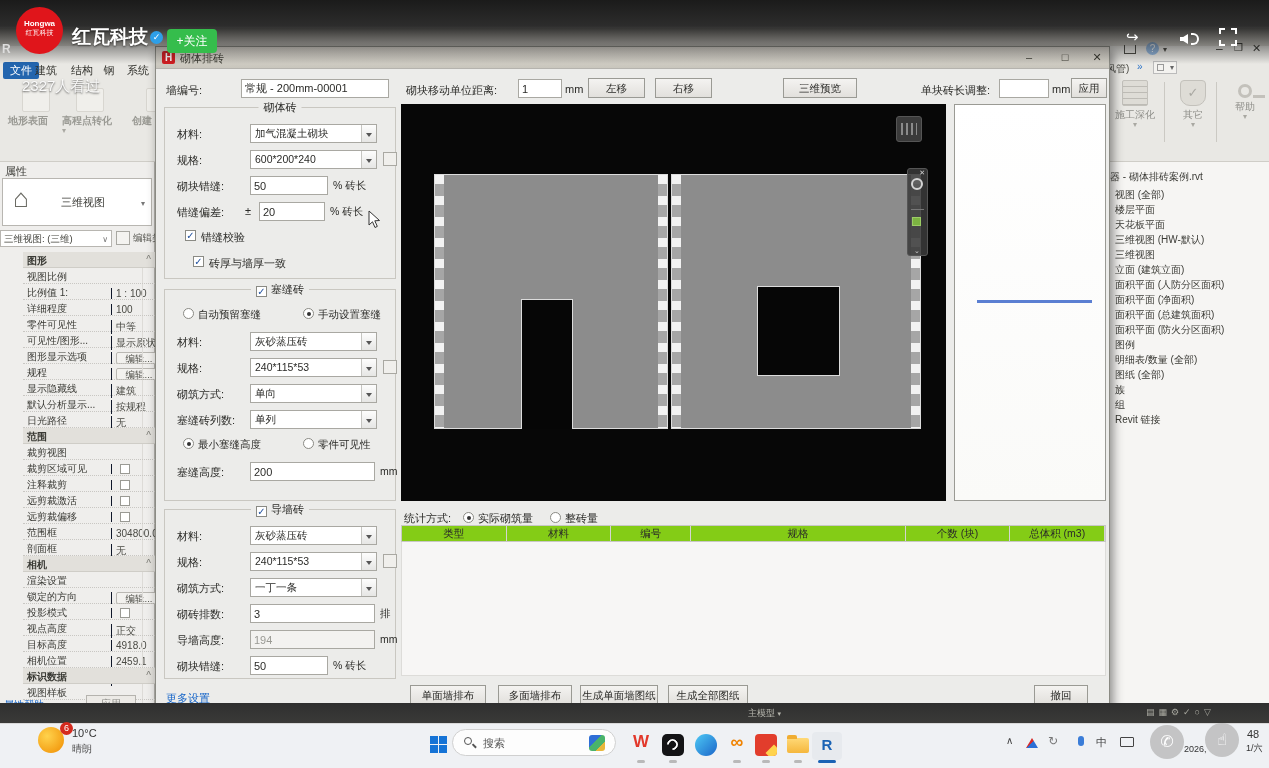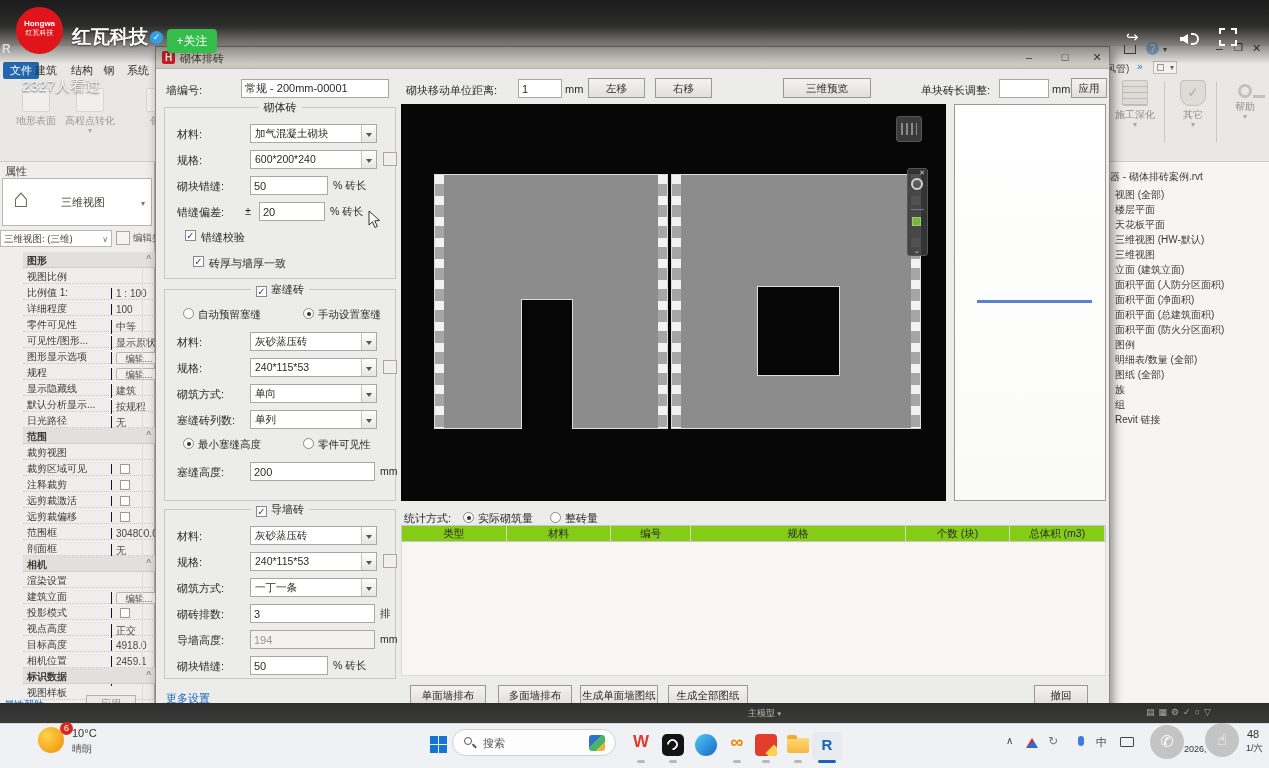--- a/index.html
+++ b/index.html
@@ -4,21 +4,21 @@
 <style>
   html,body{margin:0;padding:0;background:#444;}
   *{box-sizing:border-box;font-family:"Liberation Sans","DejaVu Sans",sans-serif;}
   .screen{position:relative;width:1269px;height:768px;overflow:hidden;background:#e9e8e4;margin:0 auto;}
   .abs{position:absolute;}
   
   .rv-titlebar{left:0;top:28px;width:1269px;height:18px;background:#d6d3cc;}
   .rv-ribbonbg{left:0;top:46px;width:1269px;height:116px;background:#e9e8e4;border-bottom:1px solid #cfcdc7;}
   .rv-tab{position:absolute;top:62px;height:17px;font-size:11px;color:#32322d;text-align:center;line-height:17px;}
   .rv-tab.file{background:#2365ae;color:#fff;border-radius:2px;}
-  .rv-bigbtn{position:absolute;top:88px;width:56px;text-align:center;color:#9a9a94;font-size:10px;}
+  .rv-bigbtn{position:absolute;top:88px;width:56px;text-align:left;color:#9a9a94;font-size:10px;font-weight:bold;}
   .rv-bigbtn .ic{width:28px;height:24px;margin:0 auto 2px;background:#f0efeb;border:1px solid #d8d6d0;border-radius:2px;}
   .rv-caret{color:#a9a8a2;font-size:8px;line-height:6px;}
   .rv-panel{position:absolute;top:80px;width:50px;text-align:center;color:#8f8f8a;font-size:10px;}
   .rv-panel .ic{width:26px;height:26px;margin:0 auto 2px;position:relative;}
   .brickic{background:repeating-linear-gradient(180deg,#dedcd6 0 5px,#bdbbb5 5px 6px);border:1px solid #c3c1bb;border-radius:2px;}
   .shieldic{background:#dedcd6;border:1px solid #c3c1bb;border-radius:4px 4px 10px 10px;color:#a9a8a2;font-size:13px;line-height:24px;}
   .keyic{border-radius:50%;border:3px solid #c3c1bb;width:14px!important;height:14px!important;margin-top:4px!important;}
   .keyic:after{content:"";position:absolute;left:12px;top:8px;width:12px;height:3px;background:#c3c1bb;}
   .psep{position:absolute;top:82px;width:1px;height:60px;background:#cbc9c3;}
   
@@ -292,21 +292,21 @@
           </div>
           <div class="third"></div>
         </div>
         <div class="psec">相机<div class="pin">^</div></div>
         <div class="prow">
           <div class="lab">渲染设置</div>
           <div class="val"><div class="pbtn">编辑...</div></div>
           <div class="third"></div>
         </div>
         <div class="prow">
-          <div class="lab">建筑立面</div>
+          <div class="lab">锁定的方向</div>
           <div class="val">
             <div class="pchk"></div>
           </div>
           <div class="third"></div>
         </div>
         <div class="prow">
           <div class="lab">投影模式</div>
           <div class="val">正交</div>
           <div class="third"></div>
         </div>
@@ -374,21 +374,21 @@
       <div class="dlg-wbtn" style="left:926px;">✕</div>
     </div>
 
     <div class="lbl" style="left:10px;top:36px;">墙编号:</div>
     <input class="tbx" style="left: 85px; top: 32px; width: 148px;" value="常规 - 200mm-00001">
     <div class="lbl" style="left:250px;top:36px;">砌块移动单位距离:</div>
     <input class="tbx" style="left: 362px; top: 32px; width: 44px;" value="1">
     <div class="lbl" style="left:409px;top:36px;">mm</div>
     <div class="btn" style="left:432px;top:31px;width:57px;">左移</div>
     <div class="btn" style="left:499px;top:31px;width:57px;">右移</div>
-    <div class="btn" style="left:627px;top:31px;width:88px;">三维预览</div>
+    <div class="btn" style="left:627px;top:31px;width:74px;">三维预览</div>
     <div class="lbl" style="left:765px;top:36px;">单块砖长调整:</div>
     <input class="tbx" style="left: 843px; top: 32px; width: 50px;" value="">
     <div class="lbl" style="left:896px;top:36px;">mm</div>
     <div class="btn" style="left:915px;top:31px;width:36px;">应用</div>
 
     <div id="groups">
         <div class="grp" style="top: 60px; height: 172px;">
           <div class="grp-title"><span>砌体砖</span></div>
           <div class="lbl" style="left: 12px; top: 19px;">材料:</div>
           <div class="combo" style="left: 85px; top: 16px; width: 127px;">加气混凝土砌块<div class="arr"></div></div>

